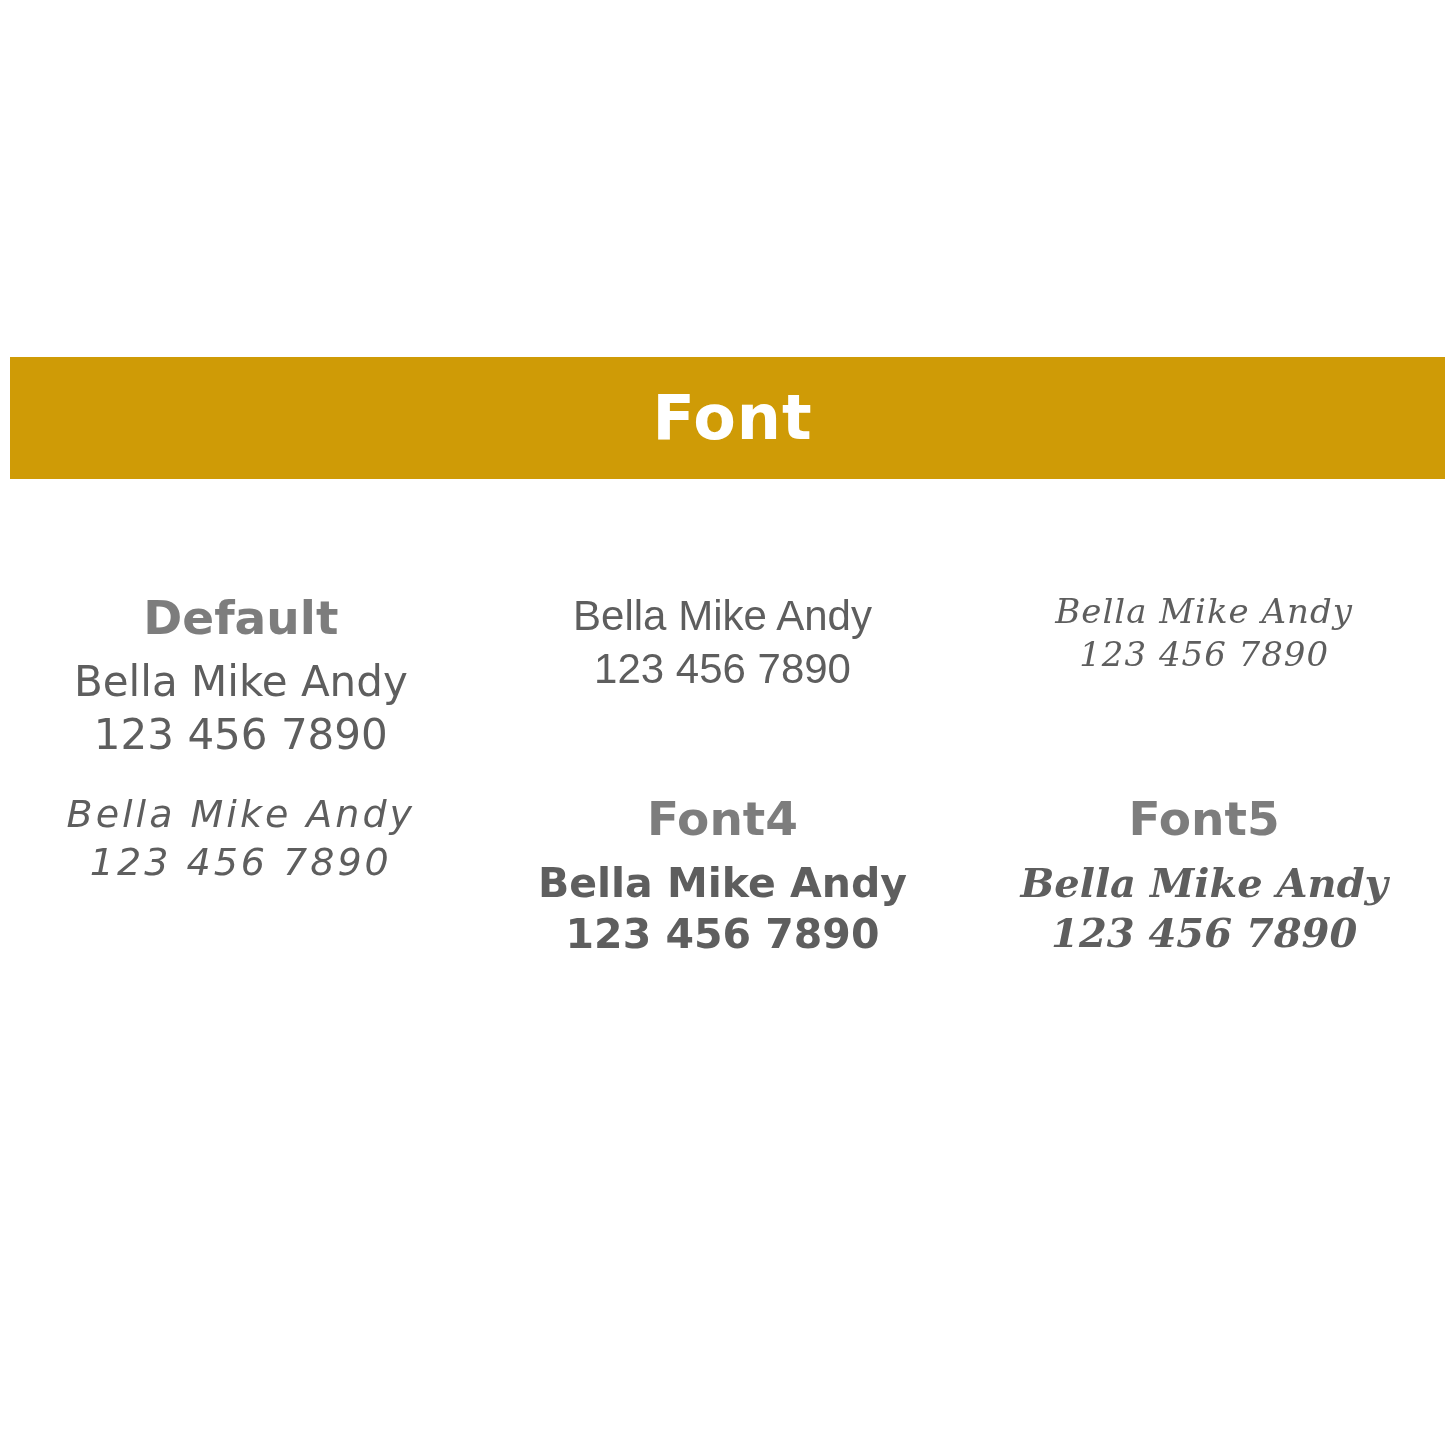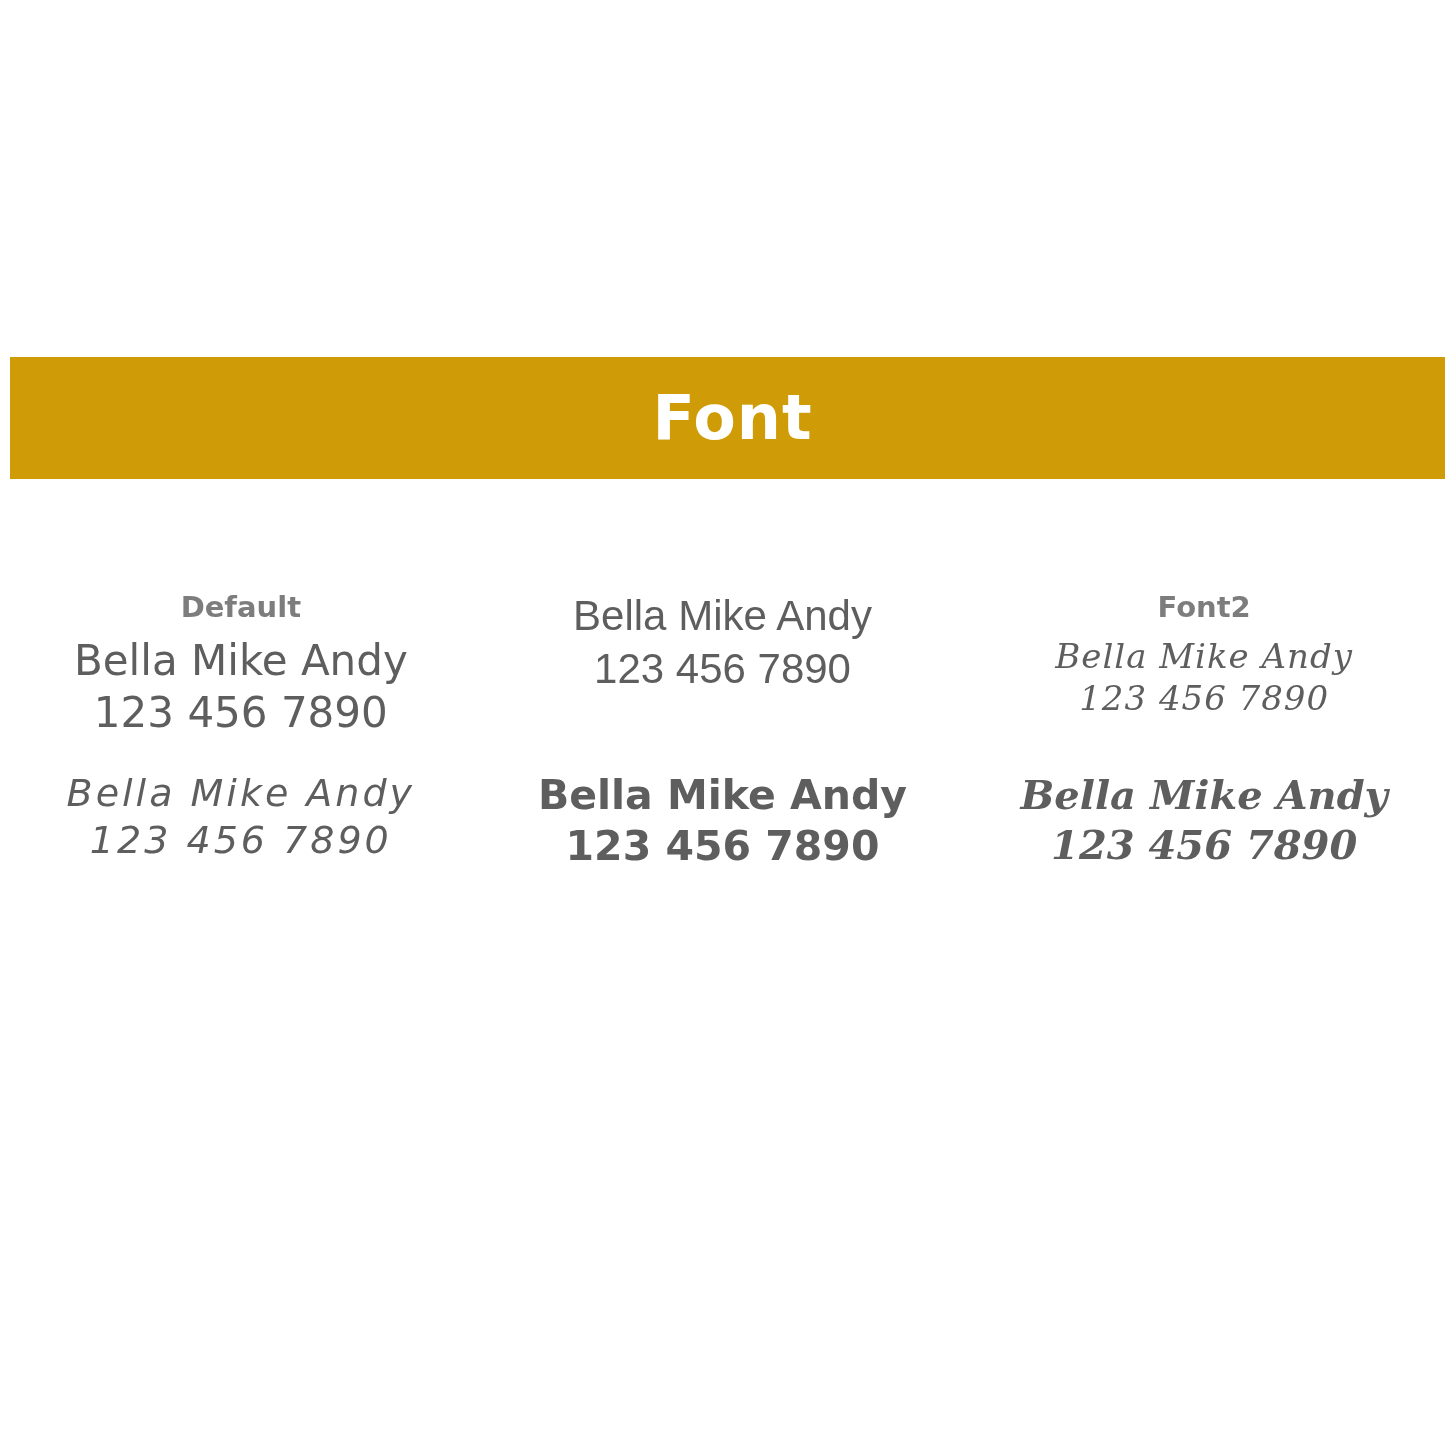--- a/index.html
+++ b/index.html
@@ -53,21 +53,21 @@
     grid-template-columns: repeat(3, 1fr);
     grid-row-gap: 30px;
   }
   .cell {
     text-align: center;
     padding: 0 10px;
     box-sizing: border-box;
   }
   .cell-label {
     color: #7d7d7d;
-    font-size: 29px;
+    font-size: 47px;
     font-weight: bold;
     font-family: "DejaVu Sans", sans-serif;
     margin-bottom: 10px;
     line-height: 1.2;
   }
   .sample-line {
     color: #5e5e5e;
     line-height: 1.25;
     white-space: nowrap;
   }
@@ -123,34 +123,35 @@
       <div class="sample-line">Bella  Mike Andy</div>
       <div class="sample-line">123 456 7890</div>
     </div>
 
     <div class="cell s-font1">
       <div class="sample-line">Bella  Mike Andy</div>
       <div class="sample-line">123 456 7890</div>
     </div>
 
     <div class="cell s-font2">
-      <div class="cell-label">Font2</div>
       <div class="sample-line">Bella  Mike Andy</div>
       <div class="sample-line">123 456 7890</div>
     </div>
 
     <div class="cell s-font3">
       <div class="sample-line">Bella  Mike Andy</div>
       <div class="sample-line">123 456 7890</div>
     </div>
 
     <div class="cell s-font4">
+      <div class="cell-label">Font4</div>
       <div class="sample-line">Bella  Mike Andy</div>
       <div class="sample-line">123 456 7890</div>
     </div>
 
     <div class="cell s-font5">
+      <div class="cell-label">Font5</div>
       <div class="sample-line">Bella  Mike Andy</div>
       <div class="sample-line">123 456 7890</div>
     </div>
 
   </div>
 </div>
 
 </body></html>

